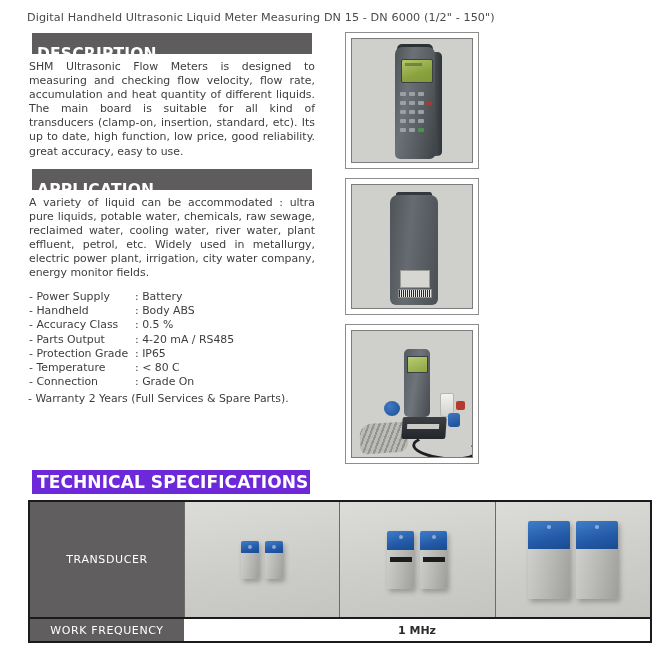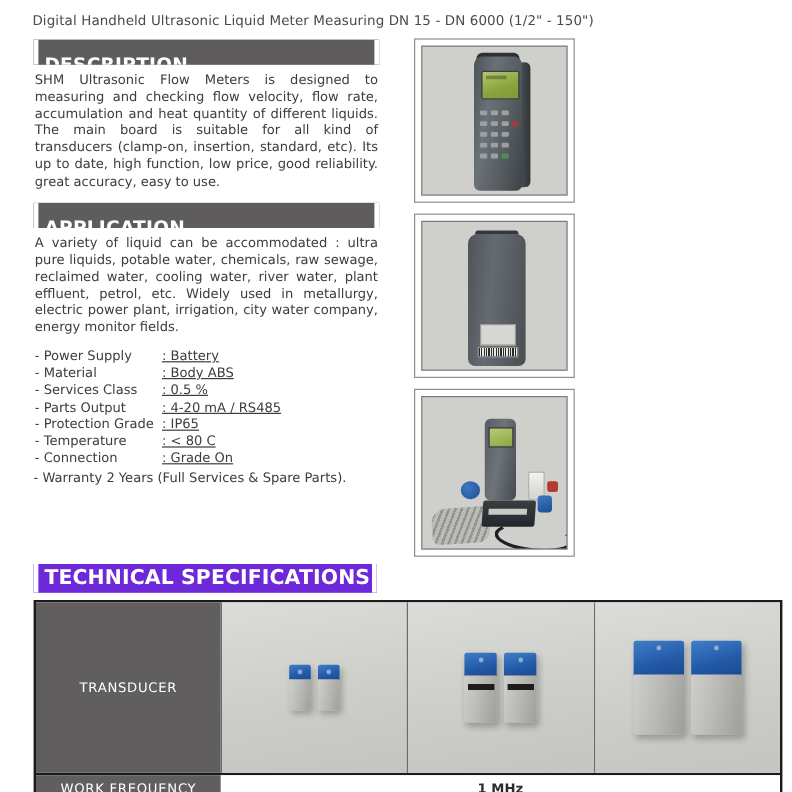--- a/index.html
+++ b/index.html
@@ -89,21 +89,20 @@
     line-height: 14.1px;
     color: #3d3d3d;
     white-space: pre;
   }
   .feature-list li .fname {
     display: inline-block;
     width: 106px;
   }
   .feature-list li .fval {
     display: inline-block;
-    text-decoration: underline;
   }
   .warranty-line {
     font-size: 10.9px;
     line-height: 14.1px;
     color: #3d3d3d;
     margin-top: 3px;
   }
 
   
   .photo-frame {
@@ -311,21 +310,21 @@
     top: 500px;
     width: 624px;
     border: 2px solid #1b1b1b;
     box-sizing: border-box;
     background: #ffffff;
   }
   .spec-row {
     display: flex;
     width: 100%;
   }
-  .spec-row.row-transducer { height: 142px; }
+  .spec-row.row-transducer { height: 115px; }
   .spec-row.row-freq { height: 22px; border-top: 2px solid #1b1b1b; }
 
   .spec-label {
     width: 154px;
     flex: 0 0 154px;
     background: #605e5e;
     color: #ffffff;
     font-size: 11px;
     letter-spacing: 0.6px;
     display: flex;
@@ -421,22 +420,22 @@
 
   <div class="section-head">
     <span class="bar-accent"></span>
     <span class="bar-accent2"></span>
     <span class="title">APPLICATION</span>
   </div>
   <p class="body-para">A variety of liquid can be accommodated : ultra pure liquids, potable water, chemicals, raw sewage, reclaimed water, cooling water, river water, plant effluent, petrol, etc. Widely used in metallurgy, electric power plant, irrigation, city water company, energy monitor fields.</p>
 
   <ul class="feature-list" id="features-list">
       <li><span class="fname">- Power Supply</span><span class="fval">: Battery</span></li>
-      <li><span class="fname">- Material</span><span class="fval">: Body ABS</span></li>
-      <li><span class="fname">- Services Class</span><span class="fval">: 0.5 %</span></li>
+      <li><span class="fname">- Handheld</span><span class="fval">: Body ABS</span></li>
+      <li><span class="fname">- Accuracy Class</span><span class="fval">: 0.5 %</span></li>
       <li><span class="fname">- Parts Output</span><span class="fval">: 4-20 mA / RS485</span></li>
       <li><span class="fname">- Protection Grade</span><span class="fval">: IP65</span></li>
       <li><span class="fname">- Temperature</span><span class="fval">: &lt; 80 C</span></li>
       <li><span class="fname">- Connection</span><span class="fval">: Grade On</span></li>
     </ul>
   <div class="warranty-line">- Warranty 2 Years (Full Services &amp; Spare Parts).</div>
 </div>
 
 <div class="photo-frame" id="photo1">
   <div class="inner">

